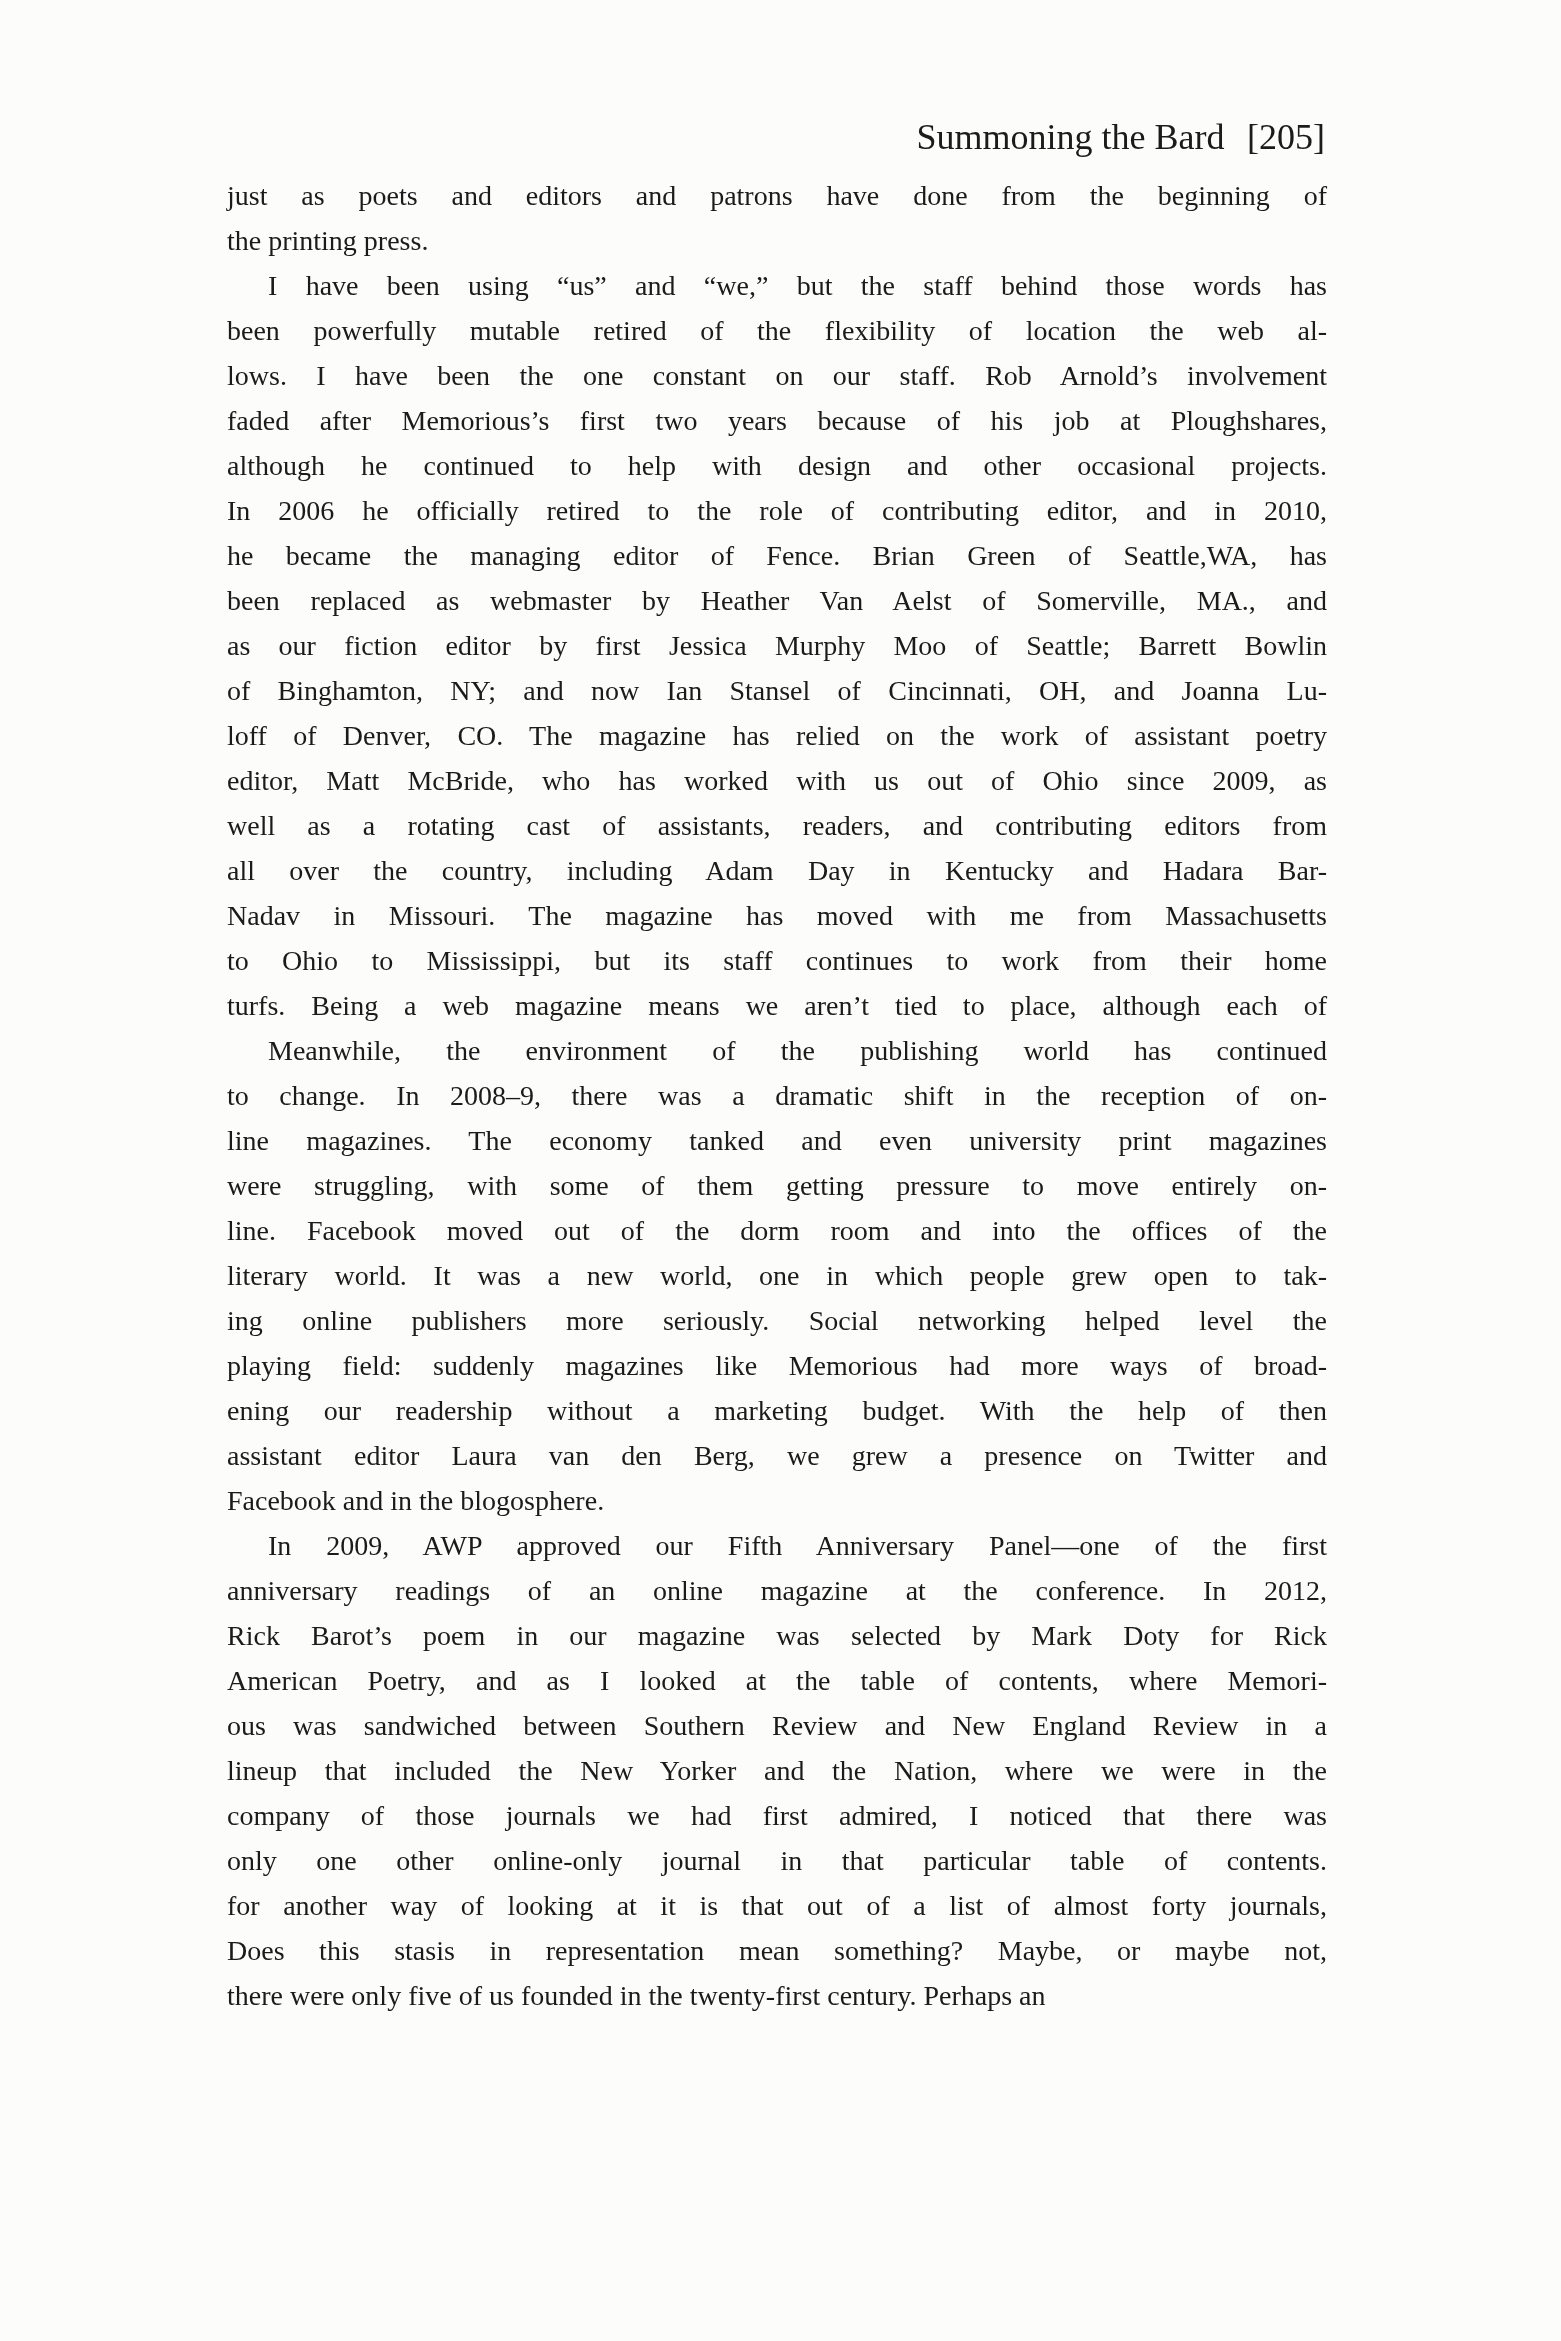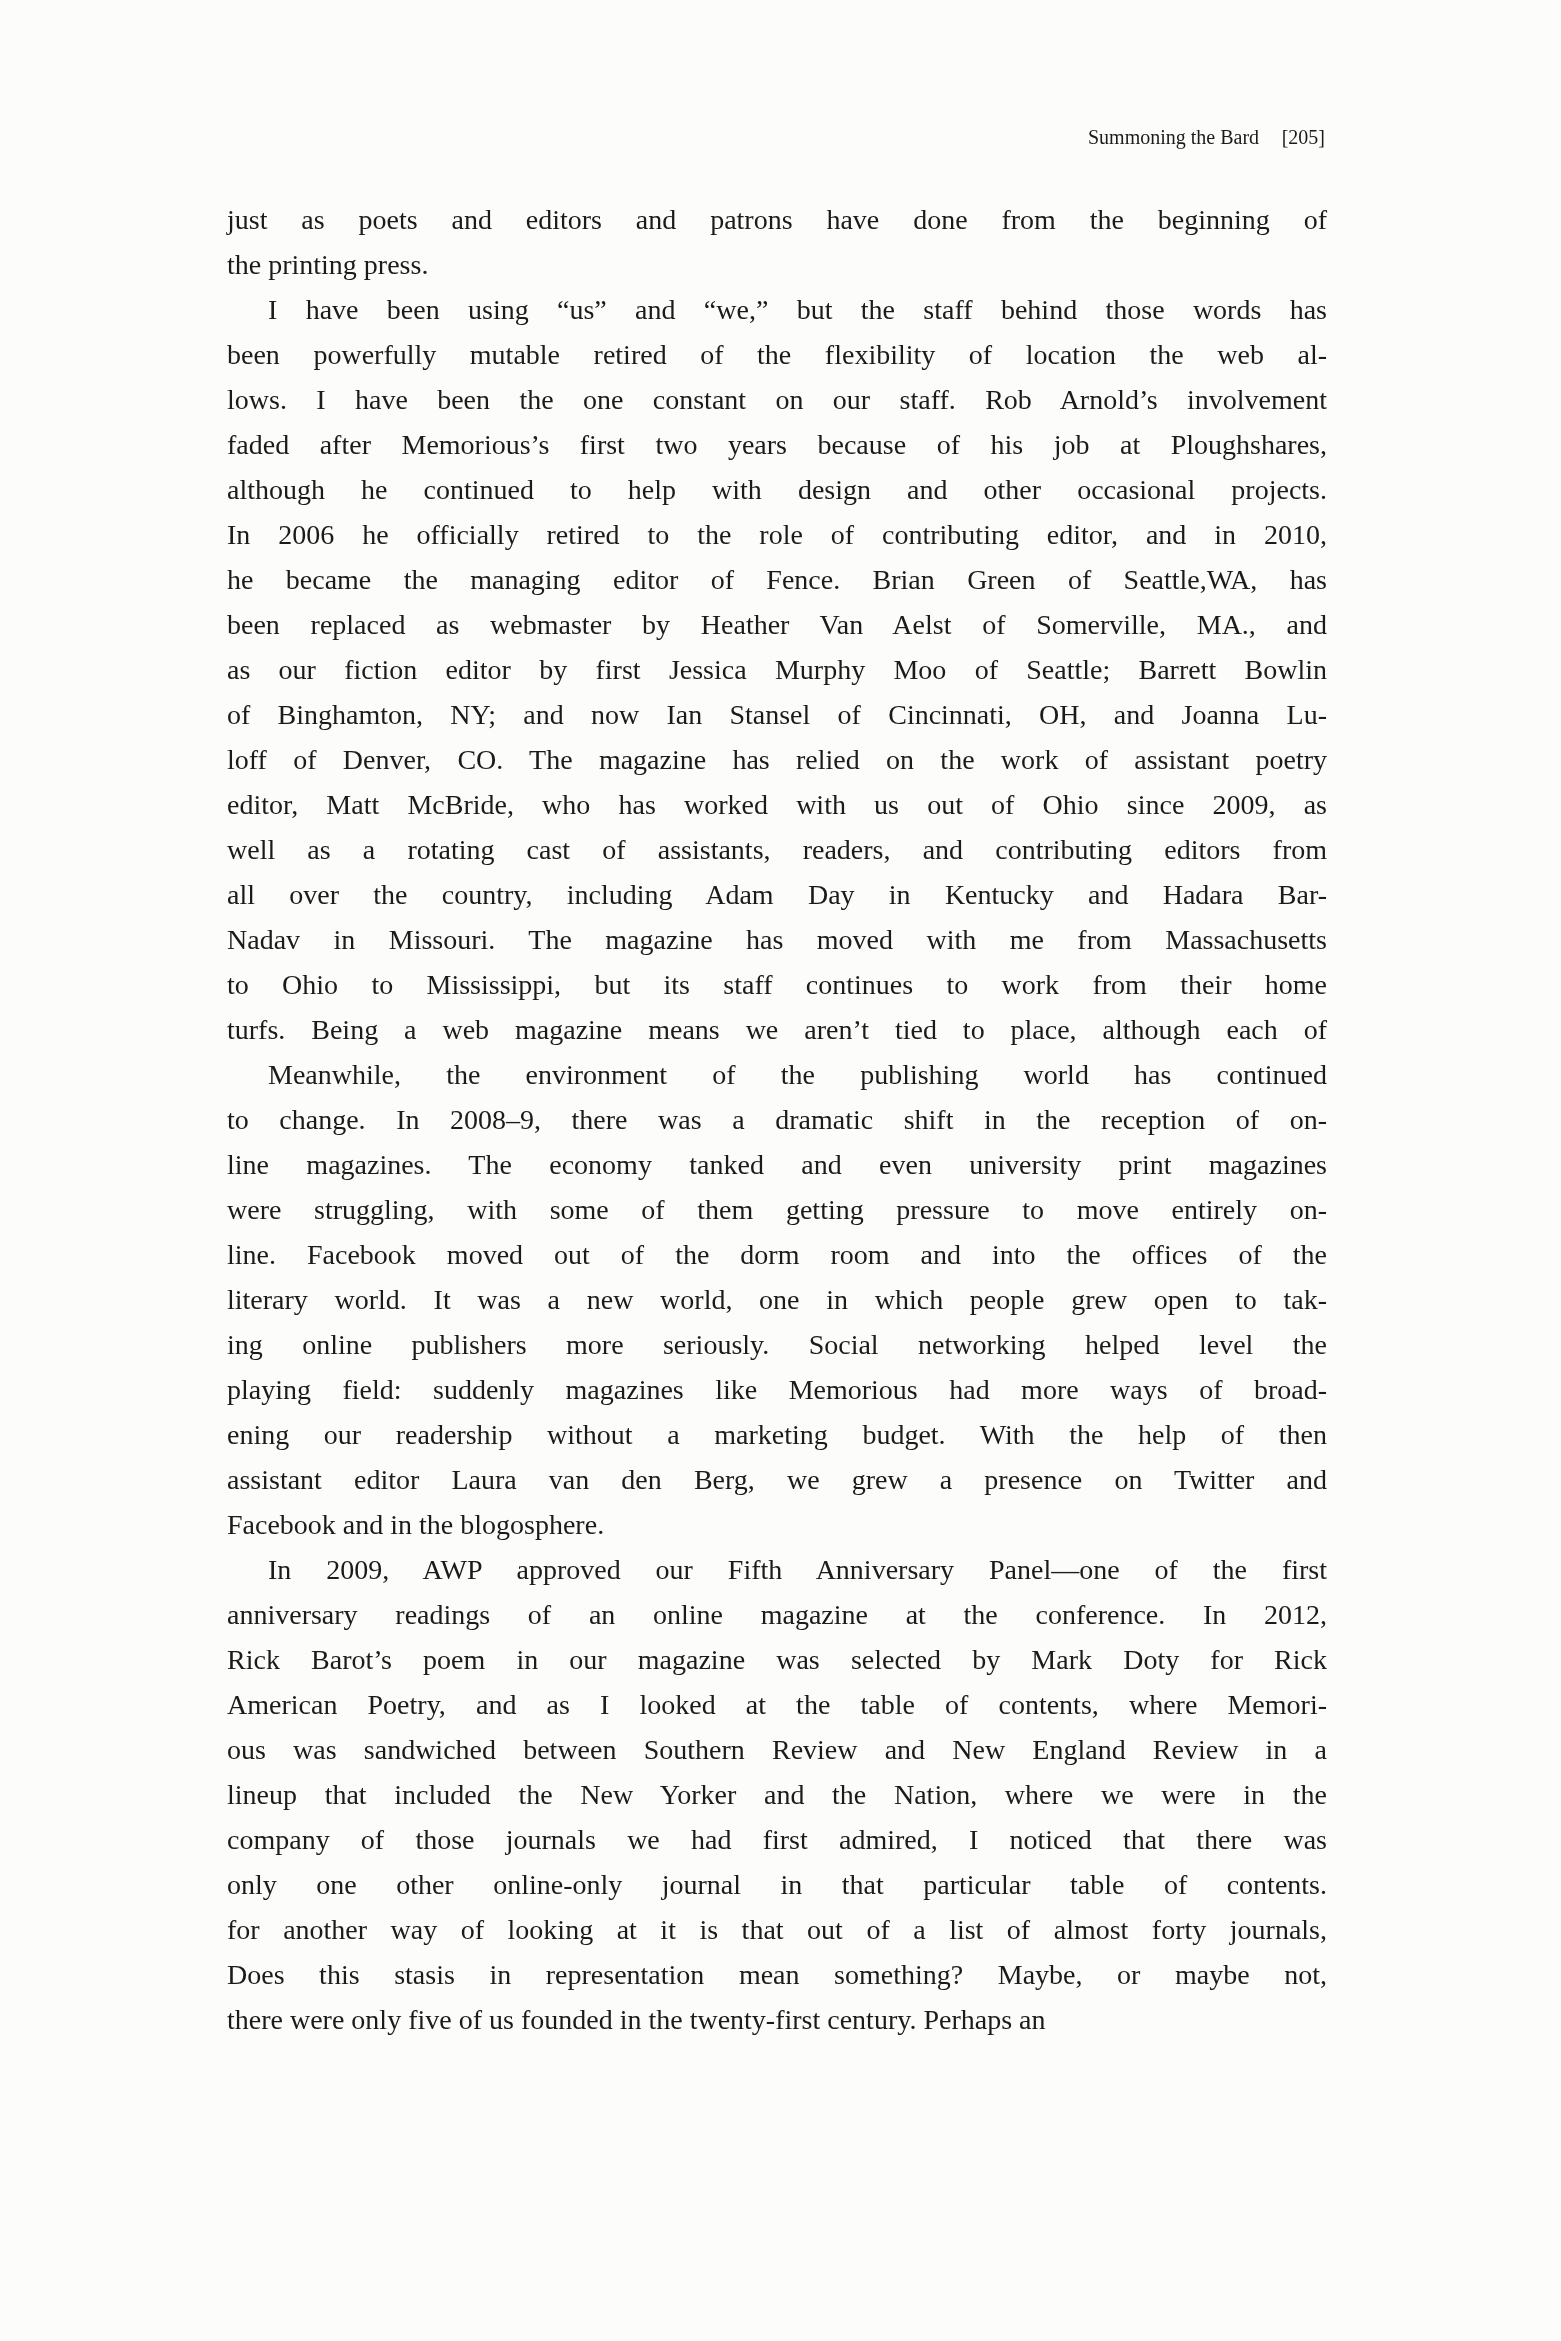--- a/index.html
+++ b/index.html
@@ -10,31 +10,31 @@
     font-family: "Liberation Serif", "DejaVu Serif", serif;
     color: #1b1b1b;
     -webkit-font-smoothing: antialiased;
   }
   .book-page { position: absolute; inset: 0; }
 
   .running-header {
     position: absolute;
     top: 120px;
     right: 236px;
-    font-size: 20px;
+    font-size: 36px;
     line-height: 35px;
     text-align: right;
     white-space: nowrap;
   }
   .running-header .page-num { margin-left: 22.6px; }
 
   .page-body {
     position: absolute;
     left: 227px;
-    top: 197px;
+    top: 173px;
     width: 1100px;
     font-size: 28px;
     line-height: 45px;
     letter-spacing: 0px;
   }
   .para { margin: 0; padding: 0; }
   .line {
     text-align: justify;
     text-align-last: justify;
     -moz-text-align-last: justify;

